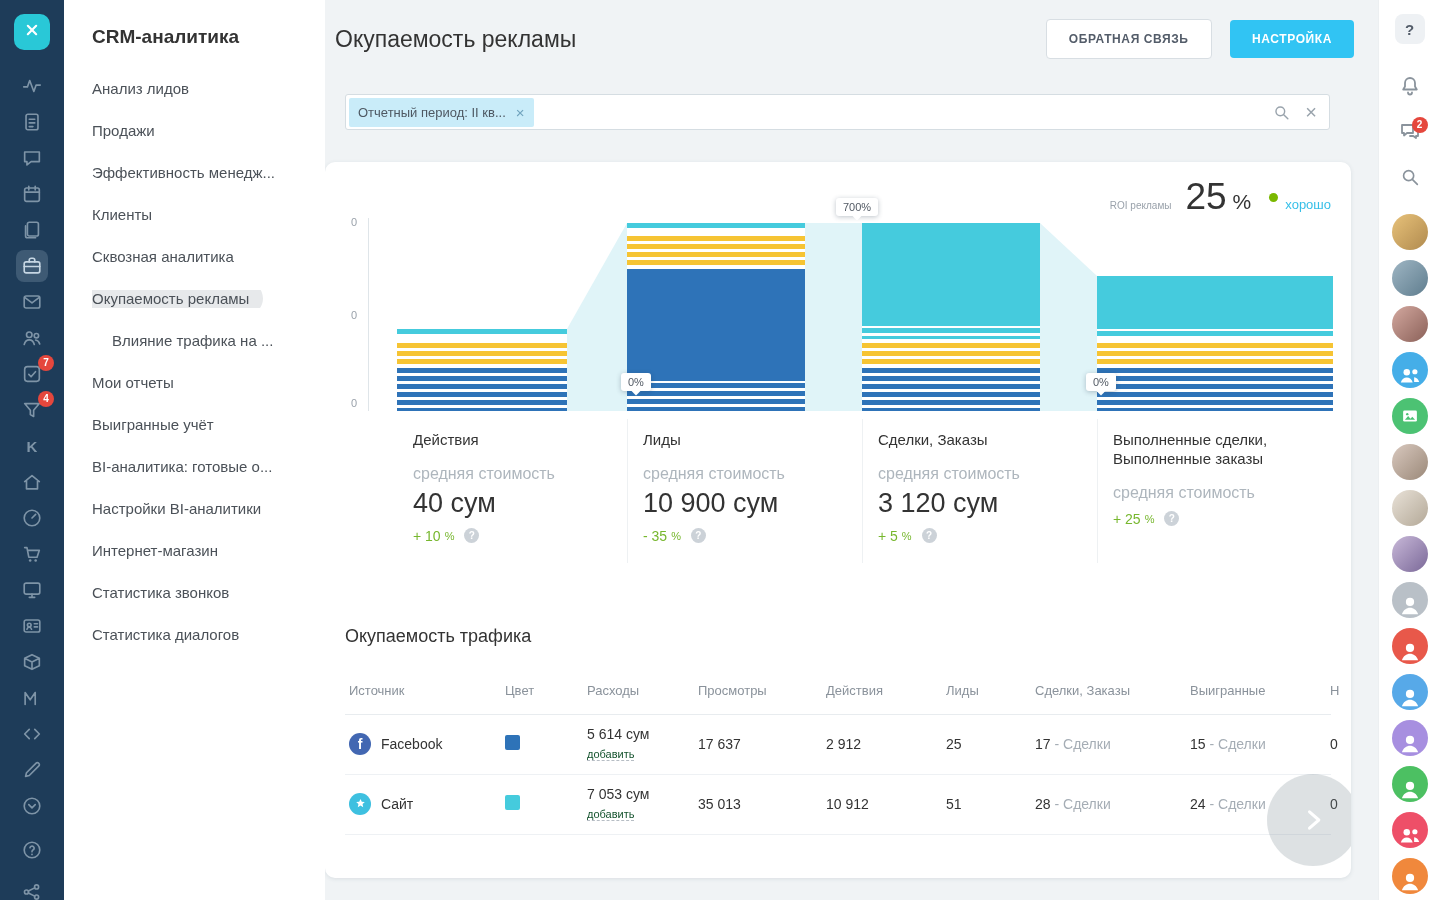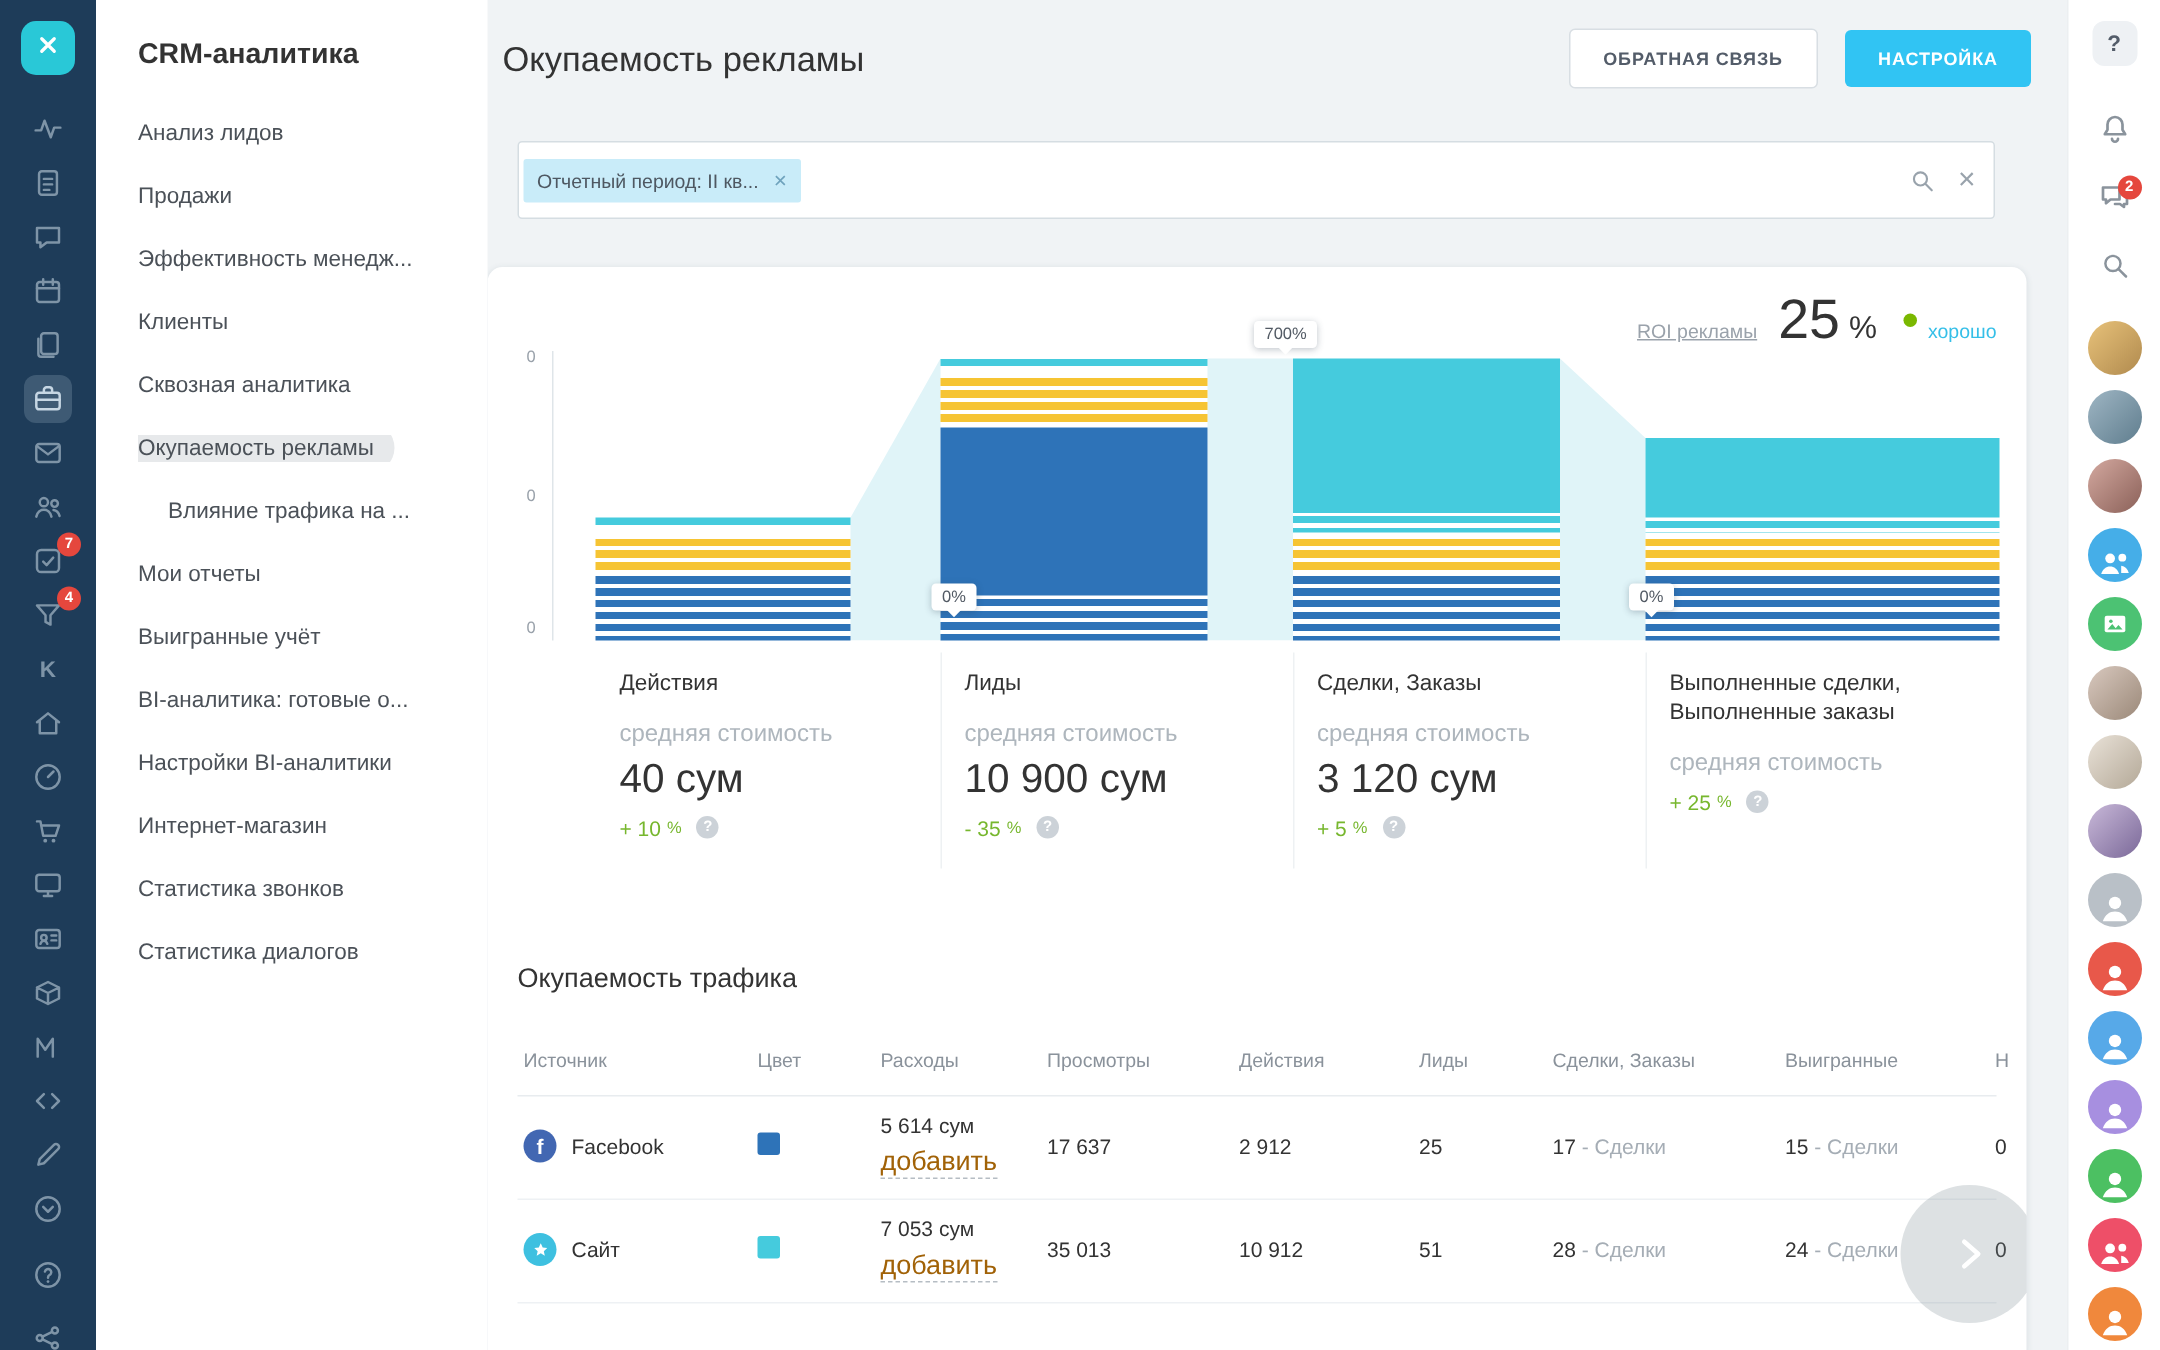--- a/index.html
+++ b/index.html
@@ -29,34 +29,34 @@
 .menu li.indent{padding-left:20px;}
 .menu li .pill{display:inline-block;background:#e7e9eb;border-radius:17px;padding:8px 14px;margin:-8px 0 -8px -14px;}
 
 
 .main{position:absolute;left:325px;right:62px;top:0;bottom:0;background:var(--page-bg);padding:18px 0 0;overflow:hidden;}
 .page-header{display:flex;justify-content:space-between;align-items:center;margin:0 24px 0 10px;height:42px;}
 .page-title{font-size:23px;font-weight:normal;color:#333;}
 .btn{font-size:12px;font-weight:bold;letter-spacing:.6px;padding:12px 22px;border-radius:4px;border:none;cursor:pointer;font-family:inherit;}
 .btn.ghost{background:#fff;border:1px solid #d8dee3;color:#535c69;}
 .btn.primary{background:var(--accent);color:#fff;margin-left:14px;}
-.filterbar{height:52px;margin:34px 48px 0 20px;background:#fff;border:1px solid #d5dde2;border-radius:3px;display:flex;align-items:center;padding:0 12px 0 3px;}
+.filterbar{height:36px;margin:34px 48px 0 20px;background:#fff;border:1px solid #d5dde2;border-radius:3px;display:flex;align-items:center;padding:0 12px 0 3px;}
 .chip{display:flex;align-items:center;gap:10px;background:#c9ecf9;border-radius:2px;padding:7px 9px;font-size:13px;color:#4e5862;cursor:pointer;}
 .chip-x{color:#6fa3bd;font-size:15px;line-height:1;}
 .fb-spacer{flex:1;}
 .fb-search{color:#99a3ac;display:flex;cursor:pointer;}
 .fb-clear{color:#99a3ac;font-size:20px;margin-left:14px;cursor:pointer;line-height:1;}
 
 
 .card{position:relative;margin:32px 27px 0 0;background:#fff;border-radius:10px;box-shadow:0 1px 4px rgba(60,80,100,.12);padding:0 20px 40px;overflow:hidden;min-height:716px;}
 .card-title{font-size:18px;font-weight:normal;color:#333;padding:19px 0 12px;border-bottom:1px solid #edf0f2;}
 .traffic-title{border-bottom:none;margin-top:40px;padding-bottom:24px;}
 .chart-wrap{position:relative;margin-top:14px;}
 .roi{position:absolute;top:0;right:0;display:flex;align-items:baseline;z-index:3;}
-.roi-label{font-size:13px;color:var(--muted);margin-right:14px;text-decoration:underline;}
+.roi-label{font-size:10px;color:var(--muted);margin-right:14px;}
 .roi-value{font-size:37px;color:#333;}
 .roi-unit{font-size:21px;color:#333;margin-left:6px;}
 .roi-dot{width:9px;height:9px;border-radius:50%;background:#7ab800;margin:0 7px 0 18px;align-self:center;}
 .roi-status{font-size:13px;color:#35bfe8;}
 .chart{position:relative;width:990px;height:235px;}
 .connectors{position:absolute;left:0;top:0;}
 .fcol{position:absolute;top:0;bottom:0;}
 .seg{position:absolute;left:0;right:0;}
 .seg.blue-solid{background:var(--blue);}
 .seg.cyan-solid{background:var(--cyan);}
@@ -77,21 +77,21 @@
 .help-dot{width:15px;height:15px;border-radius:50%;background:#ccd2d8;color:#fff;font-size:10px;line-height:15px;text-align:center;margin-left:10px;font-weight:bold;cursor:pointer;}
 .stat-div{position:absolute;top:4px;width:1px;height:144px;background:#eef1f3;}
 
 
 .t-head{display:grid;grid-template-columns:156px 82px 111px 128px 120px 89px 155px 140px 120px;font-size:13px;color:#8a929b;padding:12px 0 16px 4px;border-bottom:1px solid #e8ecef;}
 .t-row{display:grid;grid-template-columns:156px 82px 111px 128px 120px 89px 155px 140px 120px;padding:11px 0 13px 4px;border-bottom:1px solid #eef1f4;align-items:center;}
 .cell{font-size:14px;color:#333;}
 .src{display:flex;align-items:center;gap:10px;}
 .src-ico{width:22px;height:22px;border-radius:50%;color:#fff;display:flex;align-items:center;justify-content:center;font-size:14px;font-weight:bold;flex:none;}
 .color-sq{display:inline-block;width:15px;height:15px;border-radius:2px;}
-.add-link{display:inline-block;font-size:18px;color:#a16207;border-bottom:1px dashed #b6bdc4;margin-top:6px;cursor:pointer;}
+.add-link{display:inline-block;font-size:11px;color:#14532d;border-bottom:1px dashed #b6bdc4;margin-top:6px;cursor:pointer;}
 .muted{color:#a5adb5;}
 .next-btn{position:absolute;right:-8px;top:612px;width:92px;height:92px;border-radius:50%;background:rgba(120,134,145,.25);display:flex;align-items:center;justify-content:center;cursor:pointer;z-index:5;}
 
 
 .rail-right{position:absolute;right:0;top:0;bottom:0;width:62px;background:#fff;border-left:1px solid #eceff1;display:flex;flex-direction:column;align-items:center;padding-top:14px;z-index:6;overflow:hidden;}
 .help-box{width:30px;height:30px;border-radius:8px;background:#eef1f4;color:#535c69;font-weight:bold;font-size:15px;display:flex;align-items:center;justify-content:center;margin-bottom:30px;cursor:pointer;flex:none;}
 .rr-icon{position:relative;color:#8a939c;margin-bottom:22px;display:flex;cursor:pointer;flex:none;}
 #avatars{margin-top:4px;display:flex;flex-direction:column;align-items:center;}
 .avatar{width:36px;height:36px;border-radius:50%;margin-bottom:10px;display:flex;align-items:center;justify-content:center;color:#fff;overflow:hidden;cursor:pointer;flex:none;}
 .avatar.av-person svg,.avatar.av-group svg{margin-top:10px;width:26px;height:26px;}

